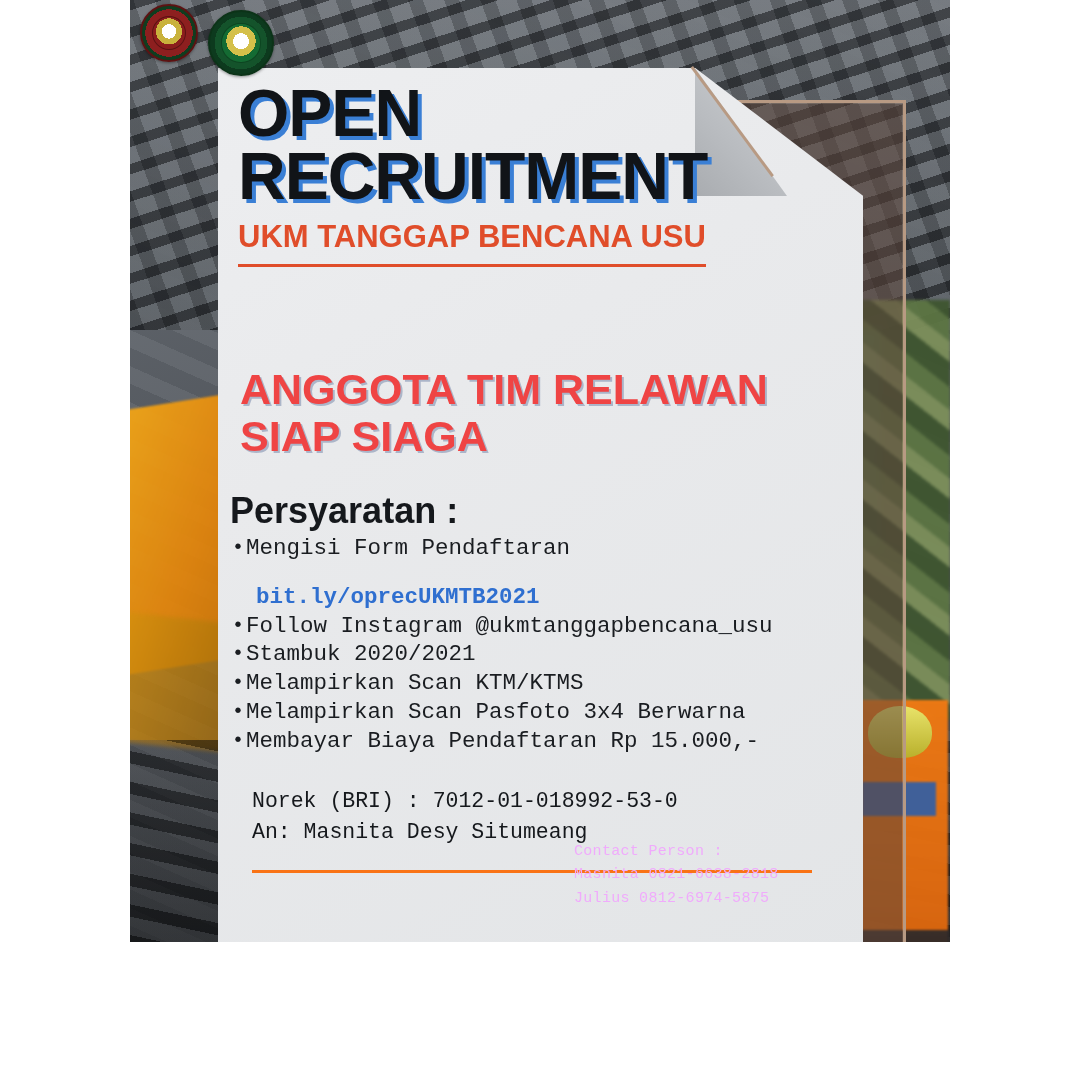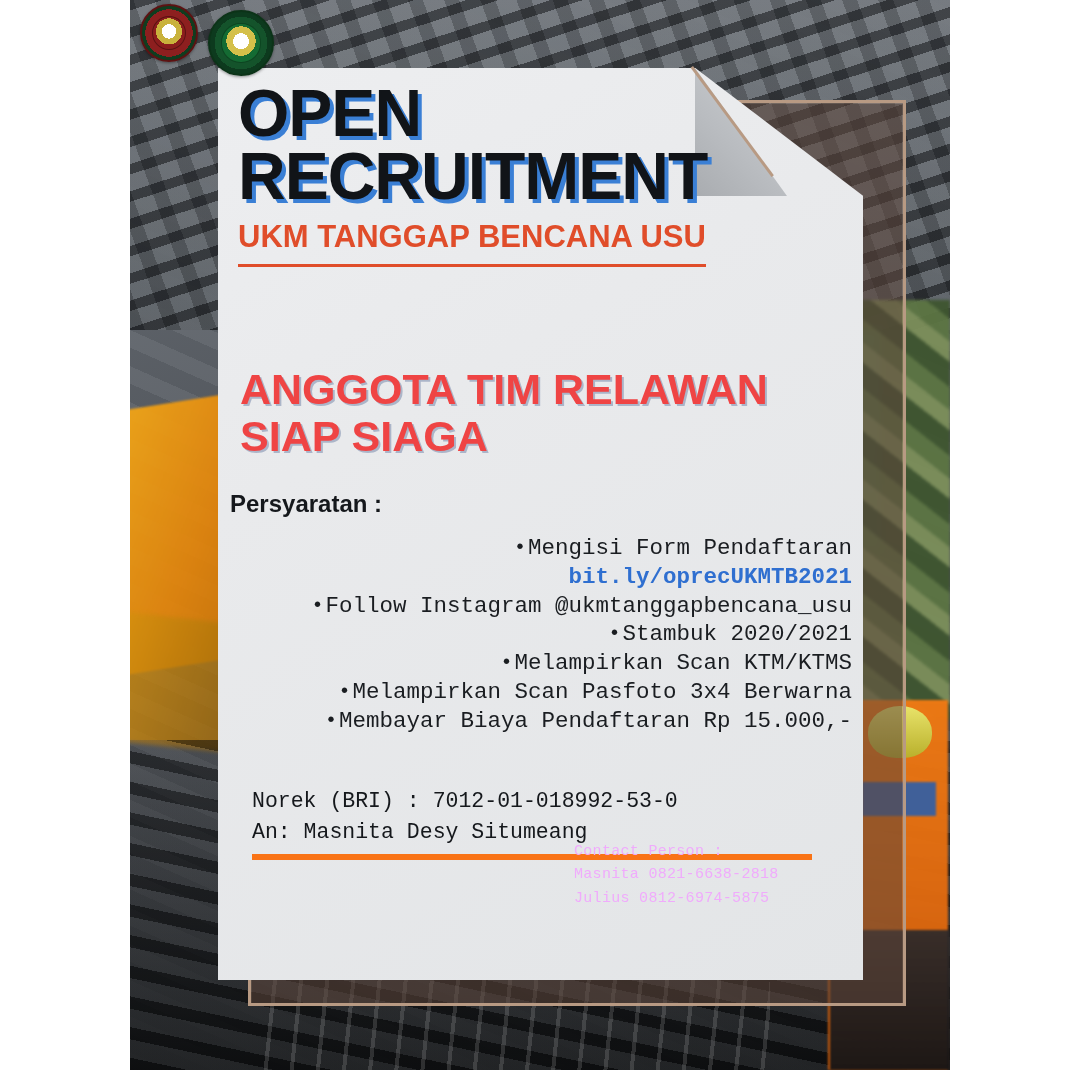--- a/index.html
+++ b/index.html
@@ -9,21 +9,21 @@
   }
   body {
     width: 1080px;
     height: 1070px;
     font-family: "Liberation Sans", sans-serif;
     overflow: hidden;
   }
   .poster {
     position: relative;
     width: 1080px;
-    height: 1070px;
+    height: 942px;
     background: #2b2f33;
     overflow: hidden;
   }
   
   .side-margin {
     position: absolute;
     top: 0;
     bottom: 0;
     width: 130px;
     background: #ffffff;
@@ -279,66 +279,66 @@
     color: #ef4444;
     text-shadow: 2px 2px 0 rgba(30,60,120,0.30);
   }
 
   .req-title {
     position: absolute;
     left: 12px;
     top: 422px;
     font-family: "Liberation Sans", sans-serif;
     font-weight: bold;
-    font-size: 24px;
+    font-size: 36px;
     color: #15181c;
   }
 
   .req-list {
     position: absolute;
     left: 14px;
     top: 466px;
     width: 620px;
     font-family: "Liberation Mono", monospace;
     font-size: 22.5px;
     line-height: 1.28;
     color: #1a1d21;
-    text-align: right;
   }
   .req-item {
     display: block;
     white-space: nowrap;
   }
   .req-item:before {
     content: "\2022";
     font-size: 20px;
     margin-right: 2px;
     vertical-align: 1px;
   }
   .req-link {
     display: block;
     margin-left: 24px;
     color: #2f6fd0;
     font-family: "Liberation Mono", monospace;
     font-weight: bold;
     font-size: 22.5px;
     white-space: nowrap;
+    margin-top: 20px;
   }
 
   .bank-block {
     position: absolute;
     left: 34px;
     top: 718px;
     width: 560px;
     font-family: "Liberation Mono", monospace;
     font-size: 21.5px;
     line-height: 1.45;
     color: #15181c;
-    padding-bottom: 6px;
-    border-bottom: 6px solid #f97316;
+    padding-bottom: 22px;
+    border-bottom: 3px solid #f97316;
   }
 
   .contact-block {
     position: absolute;
     left: 356px;
     top: 772px;
     width: 270px;
     font-family: "Liberation Mono", monospace;
     font-size: 15px;
     line-height: 1.55;

